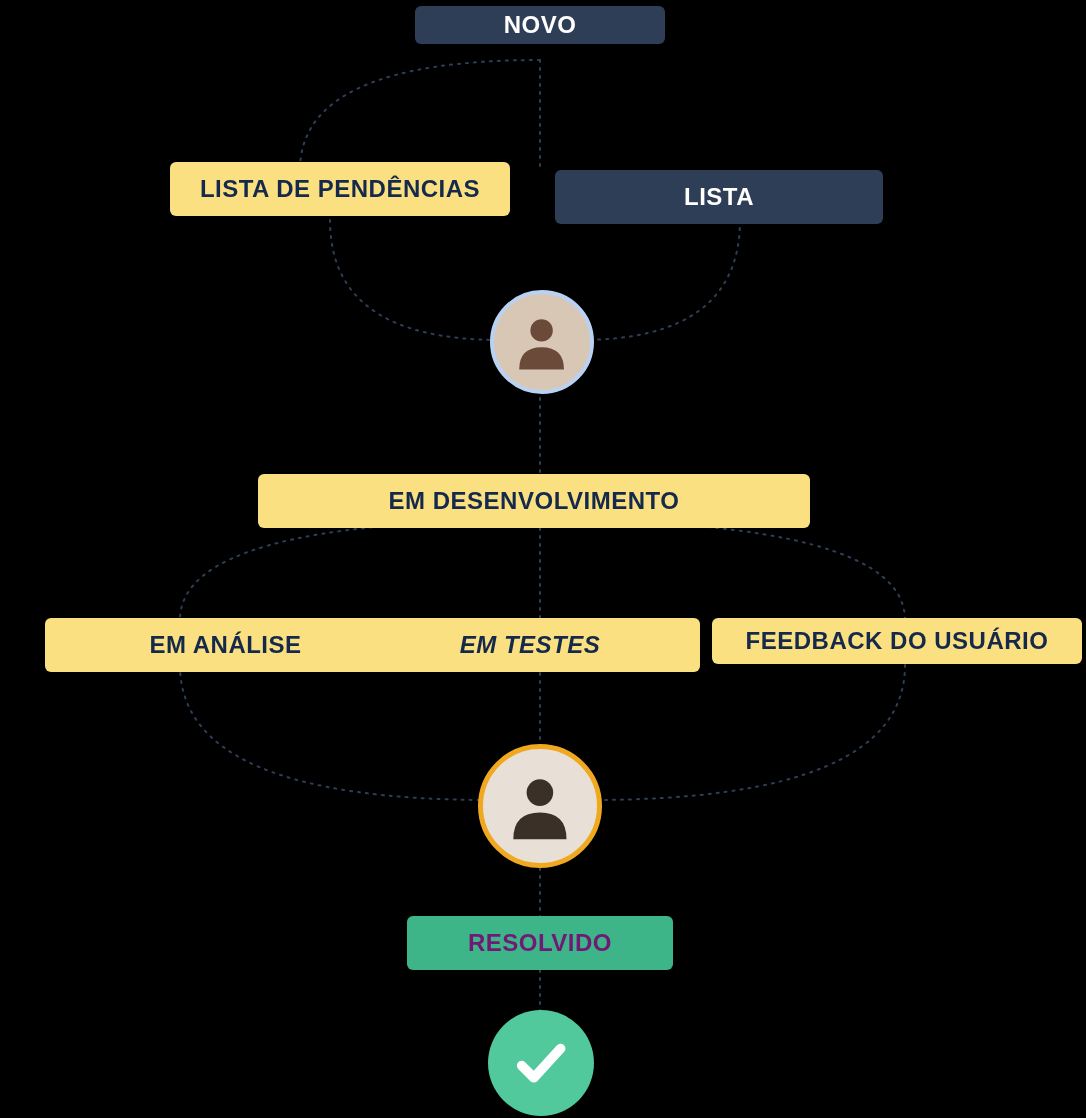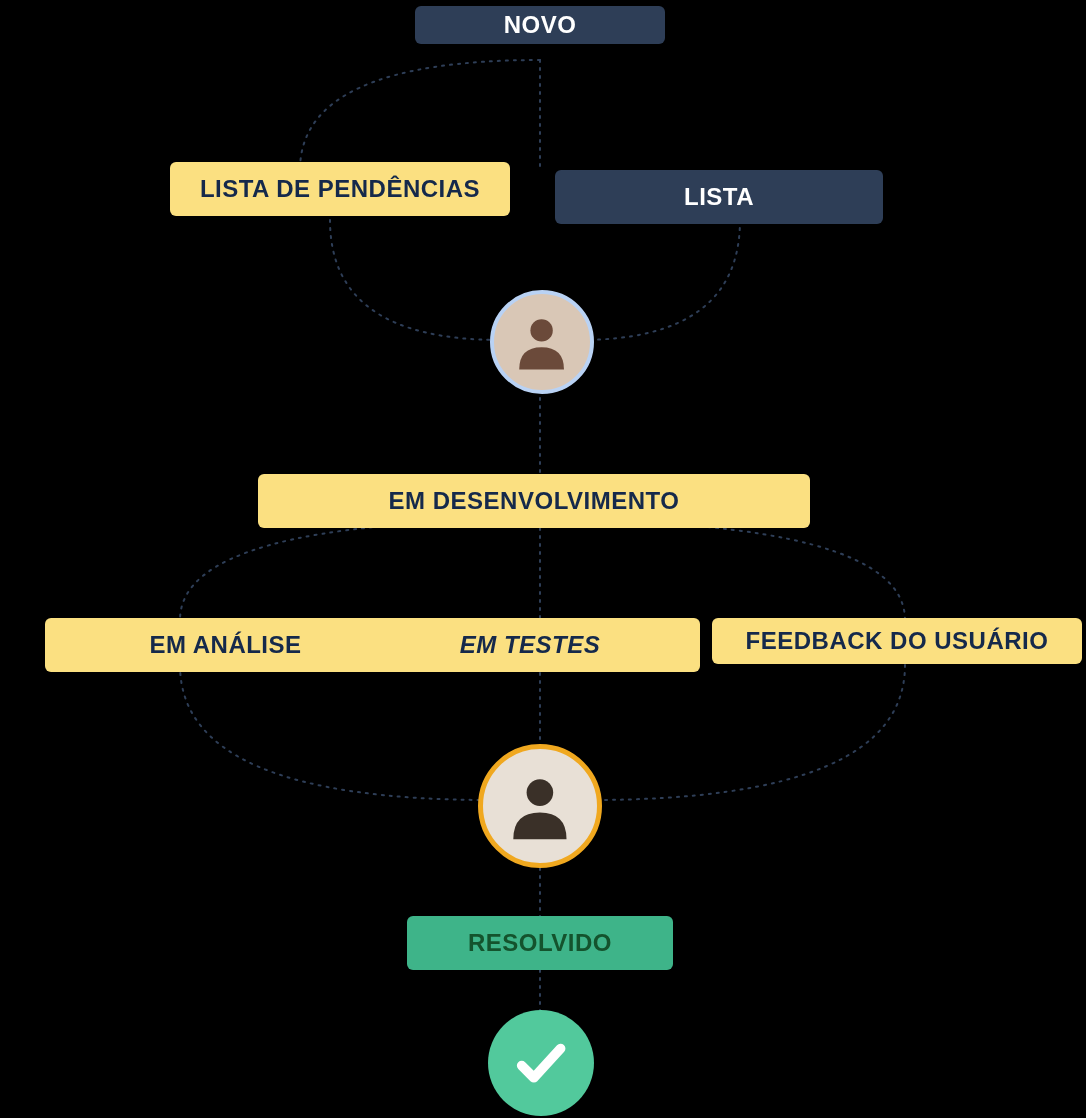--- a/index.html
+++ b/index.html
@@ -30,21 +30,21 @@
     .box.navy {
       background: #2e3e57;
       color: #fff;
     }
     .box.yellow {
       background: #fbe081;
       color: #15294b;
     }
     .box.green {
       background: #3eb489;
-      color: #14532d;
+      color: #701a75;
     }
     .avatar {
       position: absolute;
       border-radius: 50%;
       background: #d9c7b6;
       display: flex;
       align-items: center;
       justify-content: center;
       overflow: hidden;
     }

